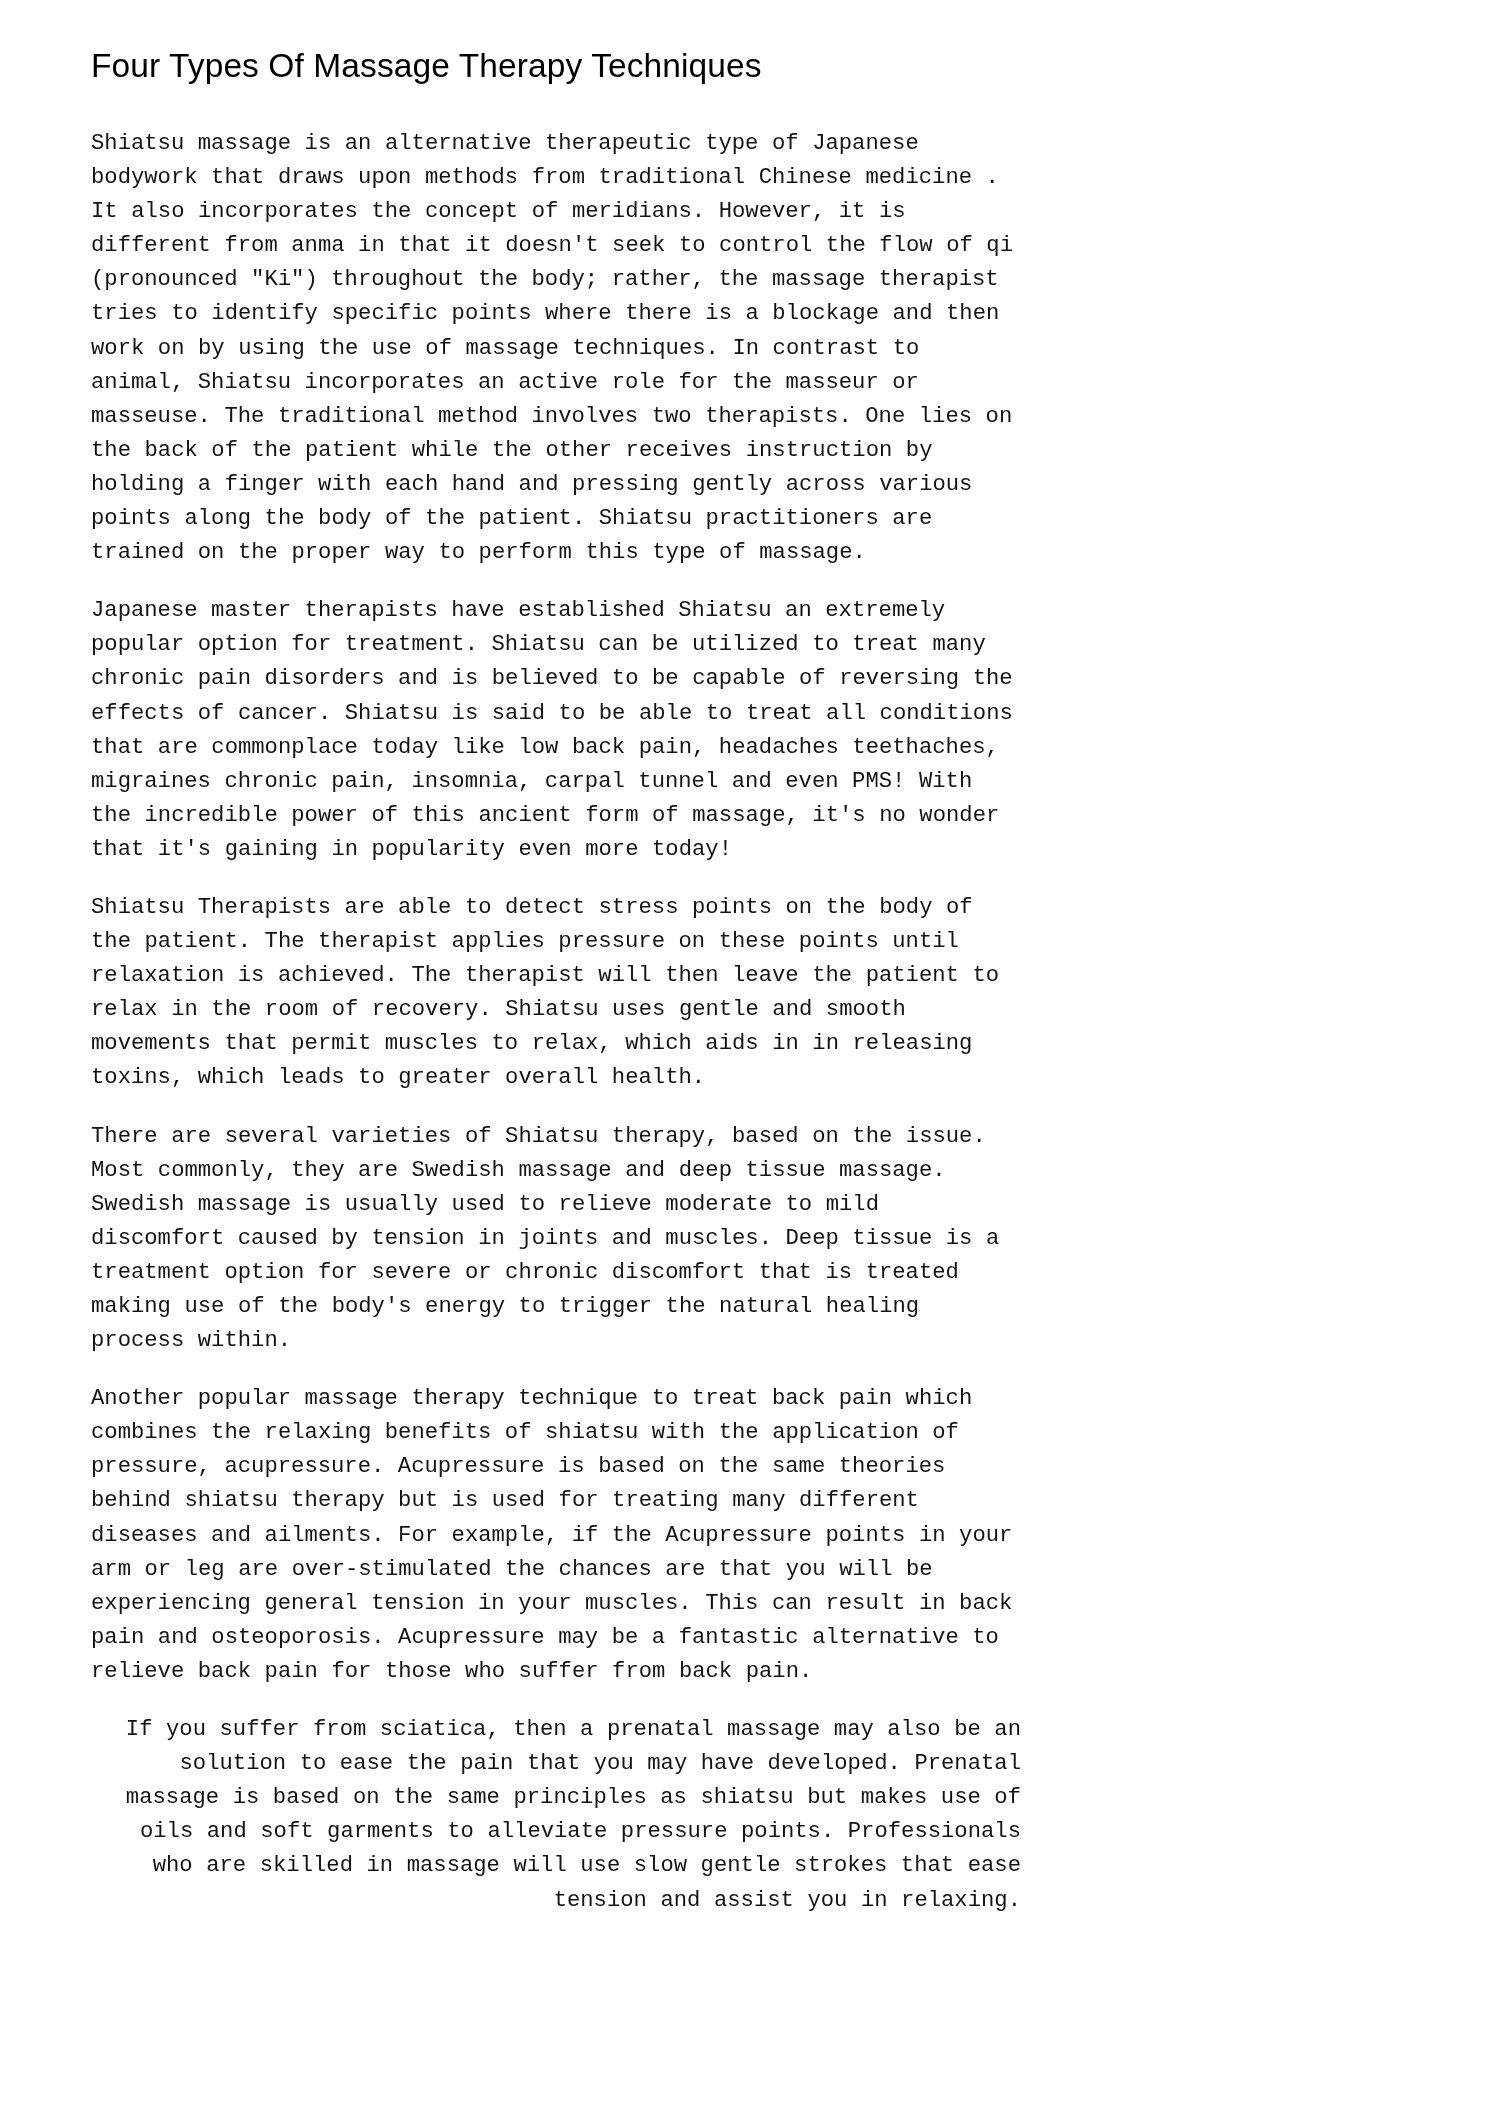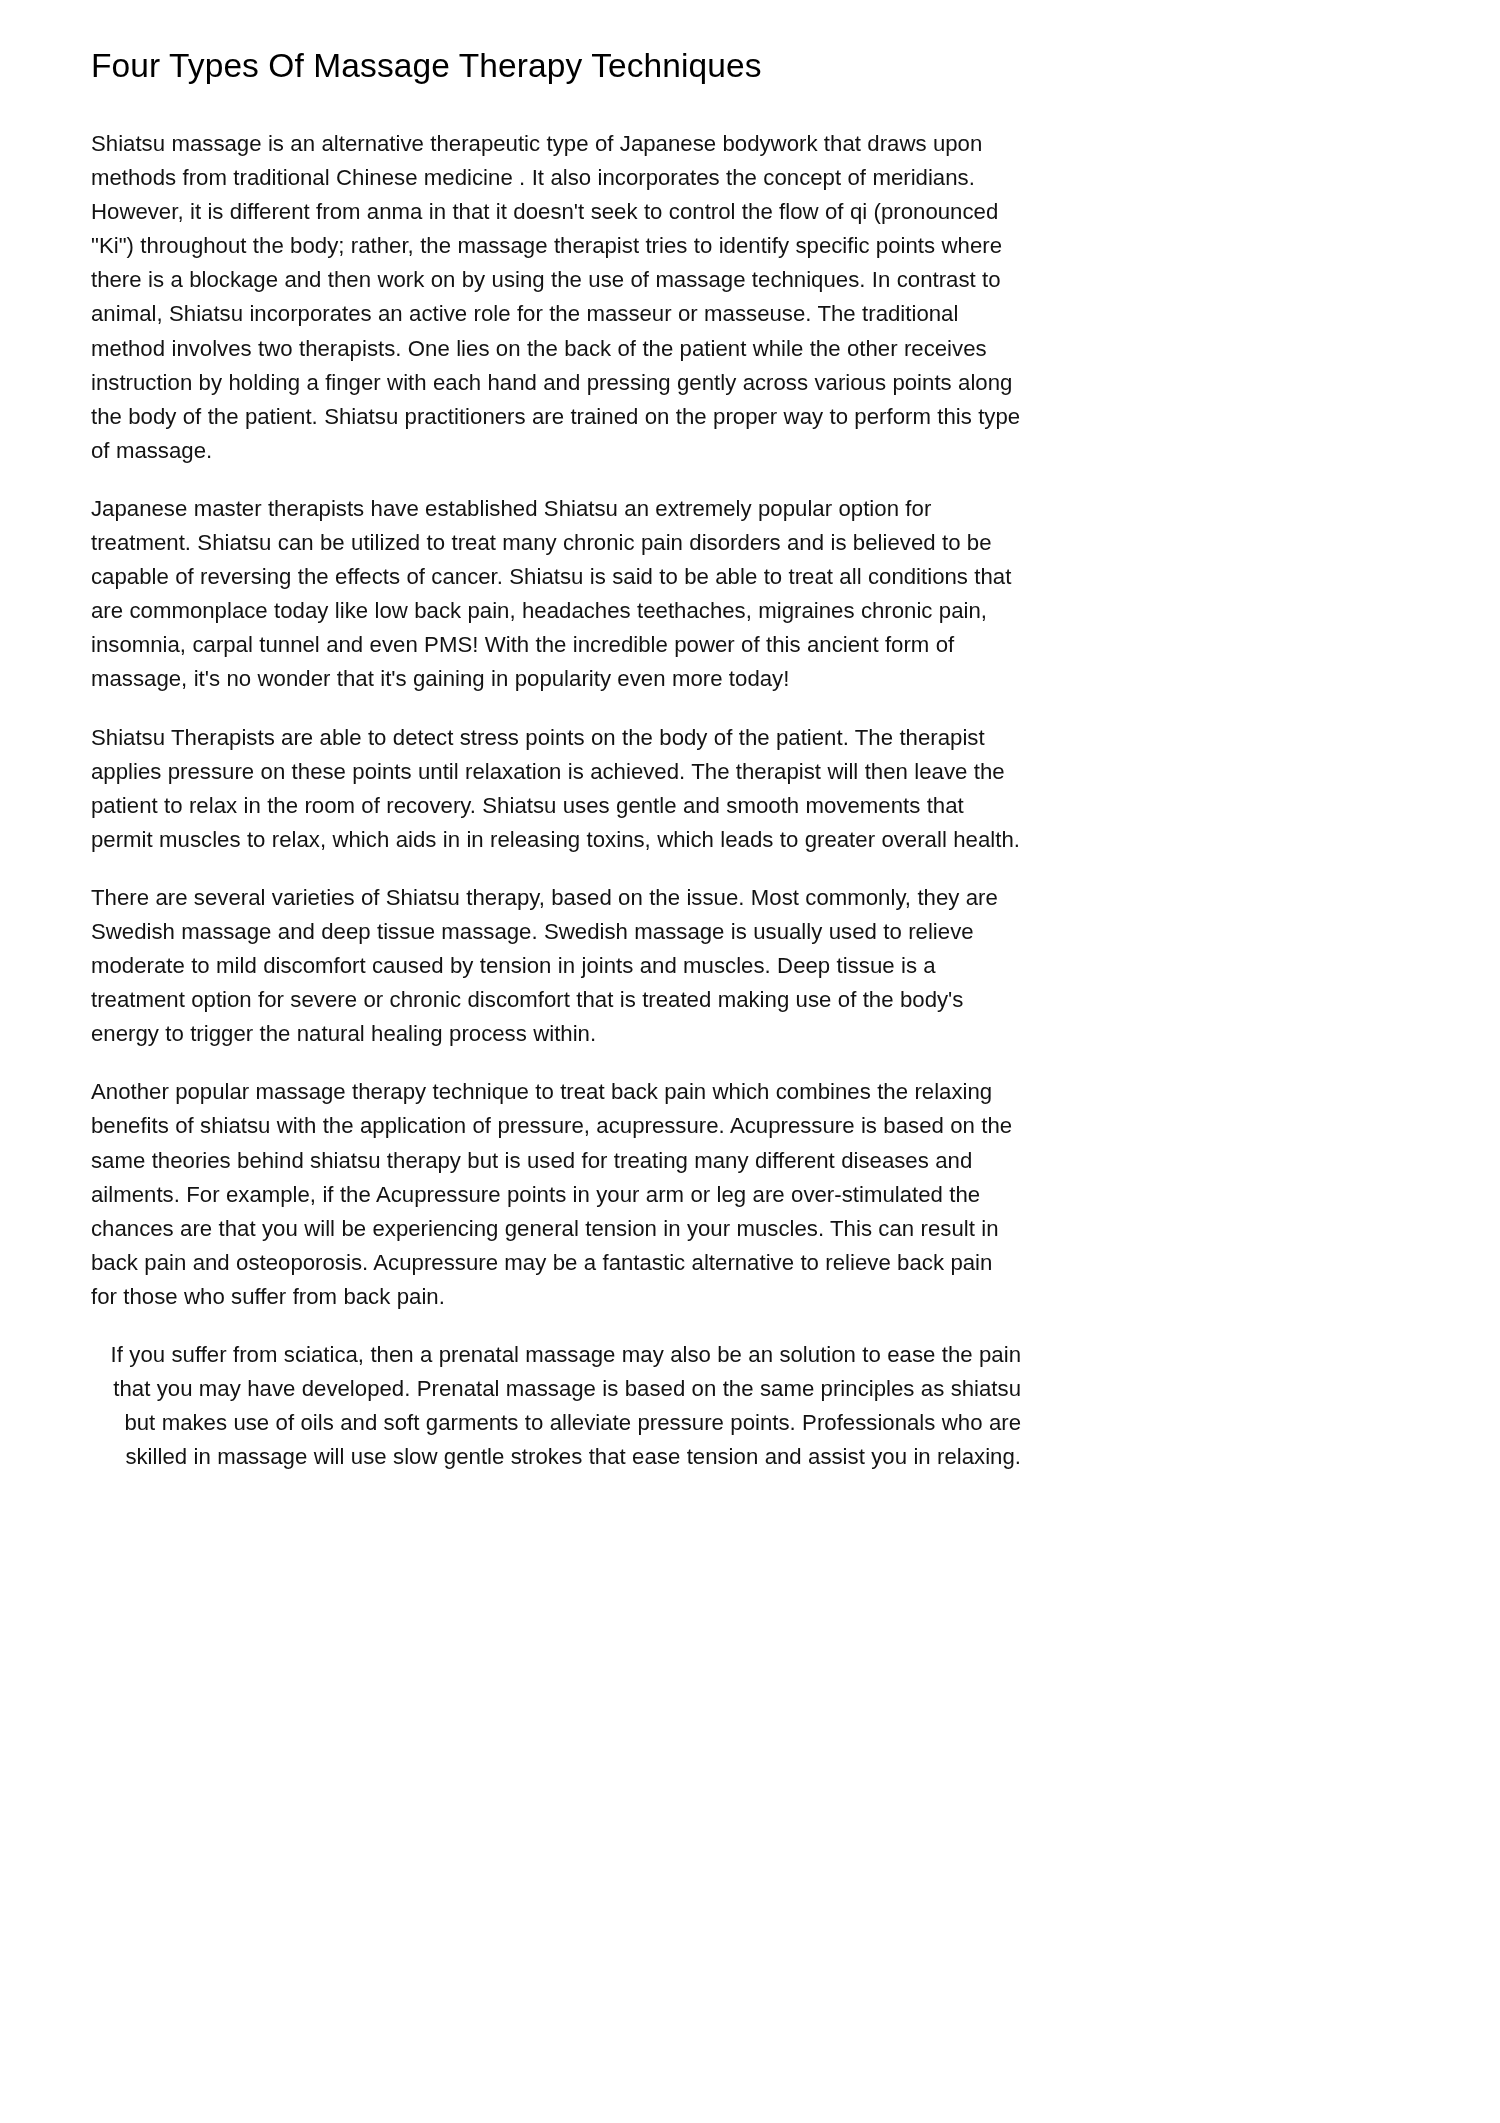--- a/index.html
+++ b/index.html
@@ -37,20 +37,21 @@
     line-height: 40px;
     letter-spacing: 0.1px;
     color: #000000;
     margin: 0;
     padding-top: 46px;
     white-space: nowrap;
   }
 
   .paragraphs {
     margin-top: 41px;
+    font-family: Liberation Mono, monospace;
   }
 
   .para {
     font-size: 22.2px;
     line-height: 34.1px;
     font-weight: 400;
     color: #131313;
     margin: 0 0 24px 0;
     text-align: left;
     letter-spacing: 0.01px;

